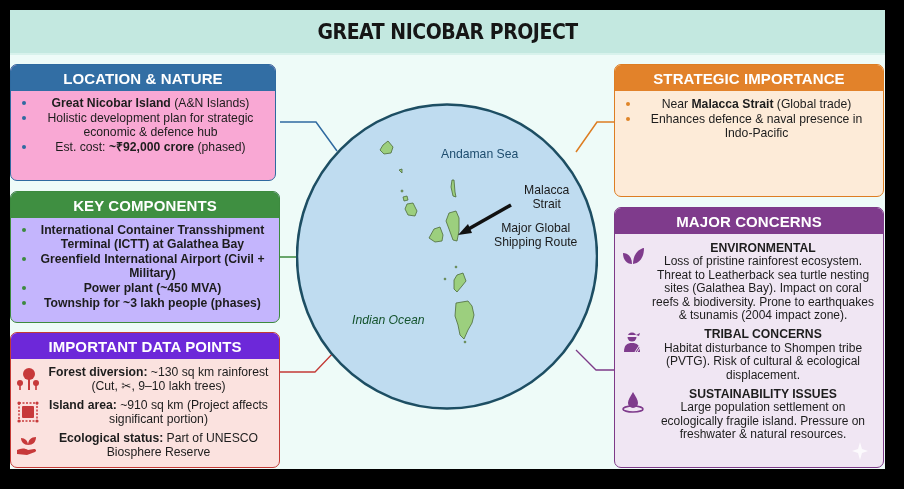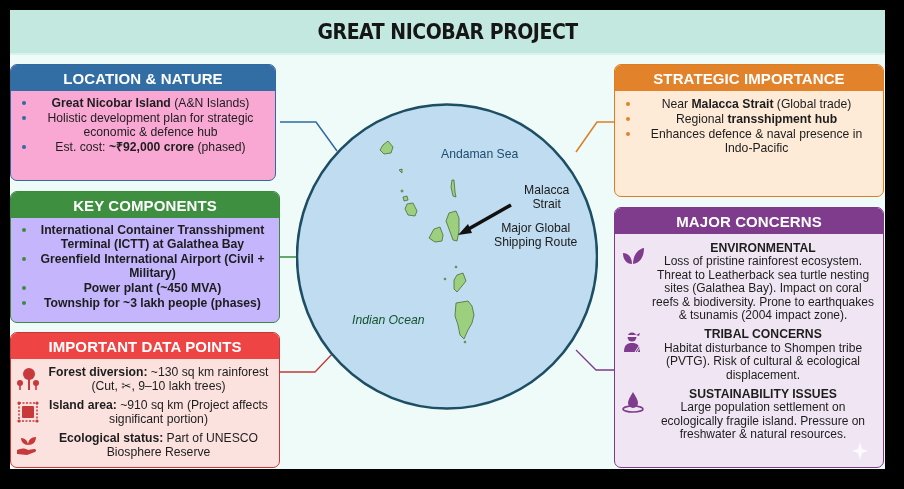--- a/index.html
+++ b/index.html
@@ -13,21 +13,21 @@
   .panel ul{margin:0;padding:0;list-style:none;}
   .panel li{position:relative;padding-left:15px;margin-bottom:1px;}
   .panel li::before{content:"";position:absolute;left:3px;top:5px;width:4px;height:4px;border-radius:50%;background:var(--dot);}
   .b{font-weight:bold;}
   
   .p-loc{left:0;top:54px;width:266px;height:117px;border-color:#2f6aa0;background:#f9a8d4;--dot:#2f6aa0;}
   .p-loc .hdr{background:#326ea4;}
   .p-key{left:0;top:181px;width:270px;height:132px;border-color:#3c8a3e;background:#c4b5fd;--dot:#3c8a3e;}
   .p-key .hdr{background:#3f8f41;}
   .p-data{left:0;top:322px;width:270px;height:136px;border-color:#c33a36;background:#fbe2df;}
-  .p-data .hdr{background:#ef4444;}
+  .p-data .hdr{background:#6d28d9;}
   .p-strat{left:604px;top:54px;width:270px;height:133px;border-color:#dd7d22;background:#fdebd8;--dot:#e08527;}
   .p-strat .hdr{background:#e2822a;}
   .p-concern{left:604px;top:197px;width:270px;height:261px;border-color:#7d3a88;background:#f0e6f3;}
   .p-concern .hdr{background:#7f3b8c;}
   .item-row{display:flex;align-items:flex-start;margin-bottom:5px;}
   .item-row .ic{width:24px;flex:0 0 24px;height:24px;margin-right:6px;margin-top:2px;}
   .item-row .txt{flex:1;}
   .concern .txt{font-size:12px;line-height:13.4px;}
   .concern .ttl{font-weight:bold;font-size:12.2px;}
   .map{position:absolute;left:286px;top:93px;width:302px;height:307px;}
@@ -107,21 +107,20 @@
         <div class="txt"><span class="b">Ecological status:</span><span> Part of UNESCO Biosphere Reserve</span></div>
       </div>
     </div>
   </div>
 
   <div class="panel p-strat">
     <div class="hdr">STRATEGIC IMPORTANCE</div>
     <div class="body" style="padding-top:6px;">
       <ul>
         <li><span>Near </span><span class="b">Malacca Strait</span><span> (Global trade)</span></li>
-        <li><span>Regional </span><span class="b">transshipment hub</span></li>
         <li><span>Enhances defence &amp; naval presence in Indo-Pacific</span></li>
       </ul>
     </div>
   </div>
 
   <div class="panel p-concern">
     <div class="hdr">MAJOR CONCERNS</div>
     <div class="body concern" style="padding-left:6px;padding-top:8px;">
       <div class="item-row" style="margin-bottom:6px;">
         <svg class="ic" viewBox="0 0 24 24">

